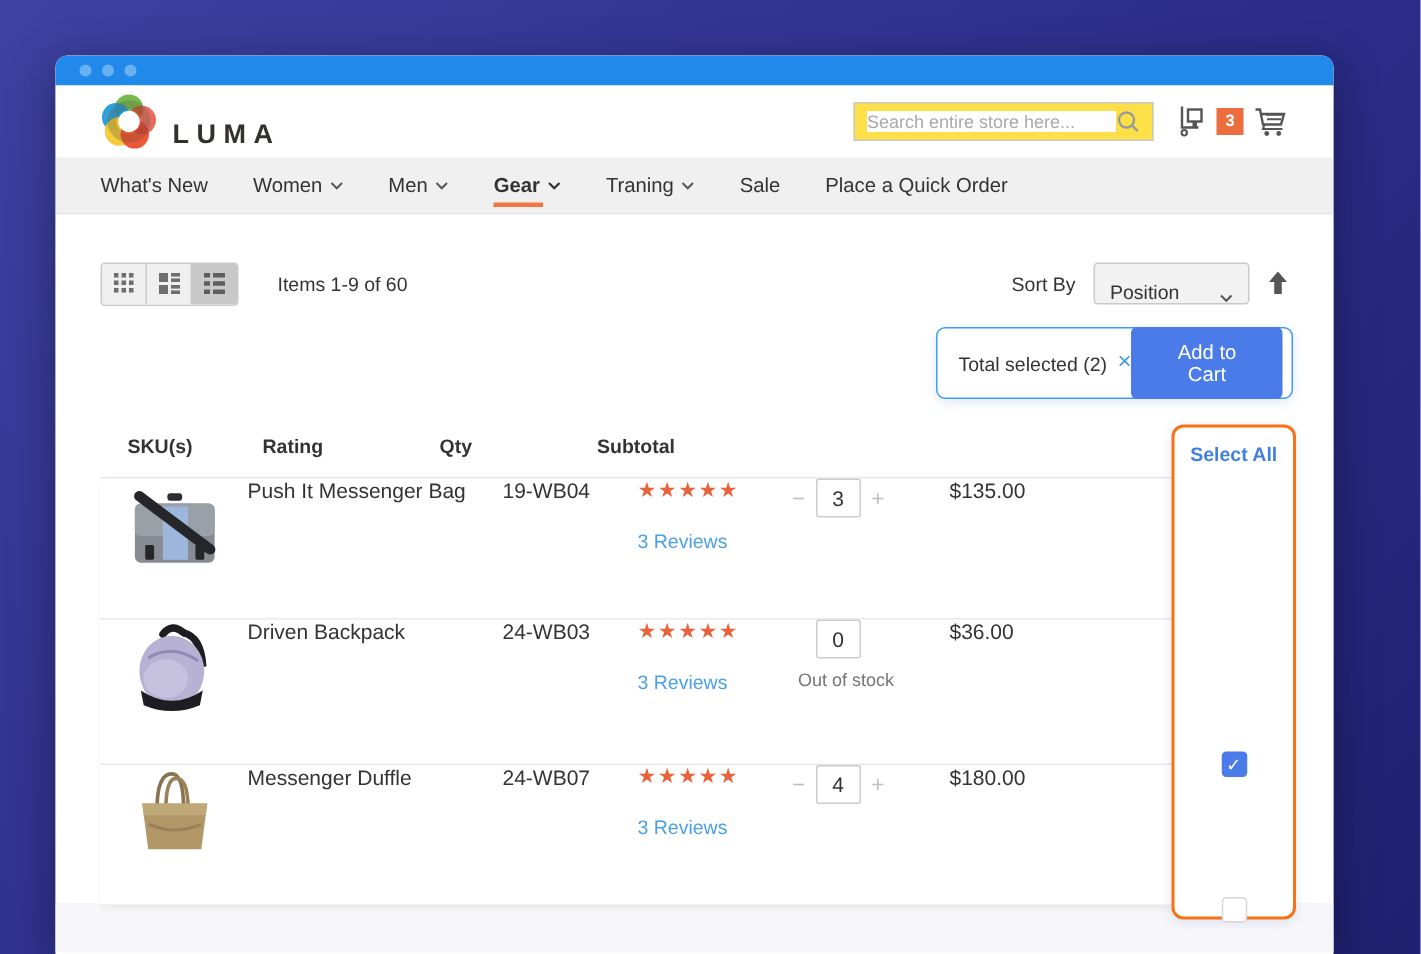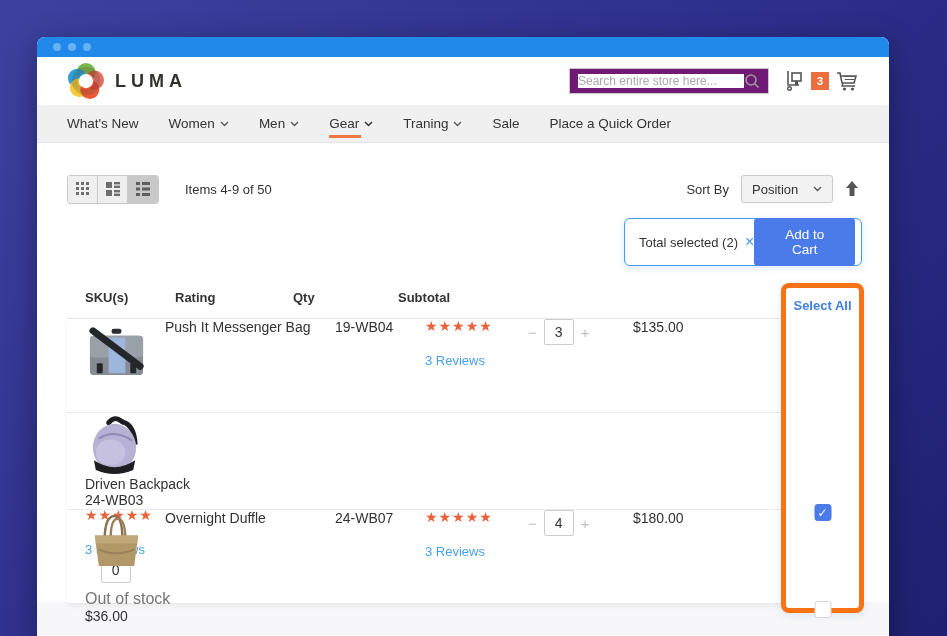--- a/index.html
+++ b/index.html
@@ -16,63 +16,63 @@
   .window {
     position:absolute; left:37px; top:37px; width:852px; height:599px;
     background:#fff; border-radius:8px 8px 0 0; overflow:hidden;
     box-shadow: 0 8px 30px rgba(0,0,0,0.35);
   }
   .titlebar { height:20px; background:#2189e9; display:flex; align-items:center; padding-left:16px; gap:7px; }
   .dot { width:8px; height:8px; border-radius:50%; background:#67b1f1; }
 
   
   .site-header { height:48px; background:#fff; display:flex; align-items:center; padding:0 30px; }
-  .logo { display:flex; align-items:center; gap:10px; }
+  .logo { display:flex; align-items:flex-end; gap:10px; }
   .logo-text { font-size:18px; font-weight:600; letter-spacing:5px; color:#33312d; }
   .header-right { margin-left:auto; display:flex; align-items:center; gap:14px; }
   .search-box {
-    width:200px; height:26px; border:1px solid #c9c9c9; background:#701a75;
+    width:200px; height:26px; border:1px solid #c9c9c9; background:#fde047;
     display:flex; align-items:center; padding:0 8px;
   }
   .search-box input {
     border:none; outline:none; flex:1; font-size:12px; color:#555;
     font-family:"Liberation Sans","DejaVu Sans",sans-serif;
   }
   .search-box input::placeholder { color:#a9a9a9; }
   .hdr-icons { display:flex; align-items:center; gap:6px; }
   .badge {
     min-width:18px; height:18px; background:#ec6e3e; color:#fff; font-size:11px; font-weight:600;
     display:flex; align-items:center; justify-content:center; padding:0 4px;
   }
 
   
   .nav { height:38px; background:#f0f0f0; border-bottom:1px solid #e3e3e3; display:flex; align-items:center; padding:0 30px; gap:30px; }
   .nav-item { display:flex; align-items:center; gap:5px; font-size:13.5px; color:#333; cursor:pointer; position:relative; height:100%; }
-  .nav-item.active { font-weight:400;justify-content:space-between; }
+  .nav-item.active { font-weight:700;justify-content:space-between; }
   .nav-item.active::after {
     content:""; position:absolute; left:0; right:12px; bottom:4px; height:3px; background:#f07742;
   }
   .chev { width:9px; height:6px; display:inline-block; }
 
   
   .content { position:relative; height:492px; background:#fff; }
   .below-card { position:absolute; left:0; right:0; top:459px; bottom:0; background:#f7f7f9; }
 
   
   .toolbar { position:absolute; left:30px; right:30px; top:32px; height:28px; display:flex; align-items:center; }
   .view-group { display:flex; border:1px solid #c9c9c9; border-radius:3px; overflow:hidden; }
   .view-btn { width:30px; height:27px; background:#efefef; display:flex; align-items:center; justify-content:center; border-right:1px solid #c9c9c9; cursor:pointer; }
   .view-btn:last-child { border-right:none; }
   .view-btn.active { background:#c8c8c8; }
   .items-count { margin-left:26px; font-size:13px; color:#333; }
   .sort-area { margin-left:auto; display:flex; align-items:center; gap:12px; }
   .sort-label { font-size:13px; color:#333; }
   .sort-select {
-    width:92px; height:28px; background:#f2f2f2; border:1px solid #c9c9c9; border-radius:3px;
-    display:flex; align-items:center; padding:0 10px; font-size:13px; color:#333; cursor:pointer;
+    width:104px; height:28px; background:#f2f2f2; border:1px solid #c9c9c9; border-radius:3px;
+    display:flex; align-items:flex-end; padding:0 10px; font-size:13px; color:#333; cursor:pointer;
   }
   .sort-select .chev { margin-left:auto; }
 
   
   .selection-bar {
     position:absolute; right:27px; top:75px; height:48px; width:238px;
     border:1px solid #3d9df3; border-radius:6px; background:#fff;
     display:flex; align-items:center; padding:0 6px 0 14px;
     box-shadow:0 2px 8px rgba(70,120,210,0.18); z-index:5;
   }
@@ -84,39 +84,39 @@
     font-family:"Liberation Sans","DejaVu Sans",sans-serif;
     text-align:center;
   }
 
   
   .thead { position:absolute; left:30px; top:147px; width:760px; display:flex; padding-left:18px; font-size:13px; font-weight:700; color:#333; }
   .th-item { width:250px; } .th-sku { width:90px; } .th-rating { width:118px; } .th-qty { width:105px; } .th-sub { flex:1; }
 
   .card { position:absolute; left:30px; top:175px; width:790px; border-top:1px solid #e9e9e9; background:#fff; box-shadow:0 2px 5px rgba(0,0,0,0.05); }
   .row { display:flex; align-items:flex-start; height:94px; border-bottom:1px solid #e9e9e9; padding-left:18px; }
-  .row:nth-child(2) { height:97px;flex-direction:column; }
+  .row:nth-child(2) { height:97px; }
   .col-img { width:80px; } .col-name { width:170px; font-size:14px; } .col-sku { width:90px; font-size:14px; }
   .col-rating { width:103px; display:flex; flex-direction:column; justify-content:center; }
   .col-qty { width:105px; } .col-sub { flex:1; font-size:14px; }
   .prod-img { width:63px; height:63px; display:block; }
   .stars { color:#e8633c; font-size:14px; letter-spacing:1px; line-height:1; }
   .reviews { color:#4aa0e8; font-size:13px; margin-top:20px; text-decoration:none; cursor:pointer; width:fit-content; }
   .stepper { display:flex; align-items:center; gap:7px; width:72px; }
   .step-btn { color:#c0c0c0; font-size:15px; cursor:pointer; user-select:none; }
   .qty-input {
     width:30px; height:26px; border:1px solid #ccc; border-radius:2px; text-align:center;
     font-size:14px; color:#333; font-family:"Liberation Sans","DejaVu Sans",sans-serif; outline:none;
   }
-  .stock-note { font-size:16px; color:#757575; margin-top:7px; width:72px; text-align:center; white-space:nowrap; }
+  .stock-note { font-size:12px; color:#757575; margin-top:7px; width:72px; text-align:center; white-space:nowrap; }
 
   
   .select-box {
     position:absolute; left:744px; top:140px; width:83px; height:330px;
-    background:#fff; border:5px solid #f97316; border-radius:8px; z-index:6;
+    background:#fff; border:2px solid #f97316; border-radius:8px; z-index:6;
     box-shadow:0 2px 8px rgba(70,120,210,0.15); text-align:center;
   }
   .select-all-label { display:inline-block; margin-top:10px; font-size:13px; font-weight:600; color:#3f7fe0; cursor:pointer; }
   .cbx {
     position:absolute; left:50%; transform:translateX(-50%);
     width:17px; height:17px; border:1px solid #d6d6d6; border-radius:3px; background:#fff; cursor:pointer;
   }
   .cbx.checked { background:#4a7be8; border-color:#4a7be8; }
   .cbx.checked::after {
     content:"✓"; color:#fff; font-size:12px; font-weight:700;
@@ -250,21 +250,21 @@
               <rect x="0" y="0" width="4" height="3"></rect>
                 <rect x="6" y="0" width="8" height="3"></rect>
               <rect x="0" y="5.5" width="4" height="3"></rect>
                 <rect x="6" y="5.5" width="8" height="3"></rect>
               <rect x="0" y="11" width="4" height="3"></rect>
                 <rect x="6" y="11" width="8" height="3"></rect>
             </g>
           </svg>
         </div>
       </div>
-      <span class="items-count">Items 4-9 of 50</span>
+      <span class="items-count">Items 1-9 of 60</span>
       <div class="sort-area">
         <span class="sort-label">Sort By</span>
         <div class="sort-select">
           <span>Position</span>
           <svg class="chev" viewBox="0 0 9 6">
               <path d="M1 1 L4.5 4.5 L8 1" fill="none" stroke="#555" stroke-width="1.3"></path>
             </svg>
         </div>
         <svg width="14" height="16" viewBox="0 0 14 16">
           <path d="M7 0 L13 7 H9.5 V15 H4.5 V7 H1 Z" fill="#555"></path>
@@ -346,21 +346,21 @@
       <div class="row">
         <div class="col-img">
           <svg class="prod-img" viewBox="0 0 64 64">
             <path d="M20 30 Q20 6 30 6 Q38 6 38 30" fill="none" stroke="#8a7250" stroke-width="2.5"></path>
             <path d="M26 30 Q26 9 33 9 Q41 9 41 30" fill="none" stroke="#9a8058" stroke-width="2.5"></path>
             <path d="M10 26 L54 26 L50 57 L14 57 Z" fill="#b29867"></path>
             <path d="M10 26 L54 26 L53 34 L11 34 Z" fill="#c0a878"></path>
             <path d="M14 40 Q32 48 50 40" fill="none" stroke="#97805a" stroke-width="2"></path>
           </svg>
         </div>
-        <span class="col-name">Overnight Duffle</span>
+        <span class="col-name">Messenger Duffle</span>
         <span class="col-sku">24-WB07</span>
         <div class="col-rating">
           <span class="stars">★★★★★</span>
           <a class="reviews">3 Reviews</a>
         </div>
         <div class="col-qty">
           <div class="stepper">
             <span class="step-btn">−</span>
             <input class="qty-input" value="4" style="">
             <span class="step-btn">+</span>

